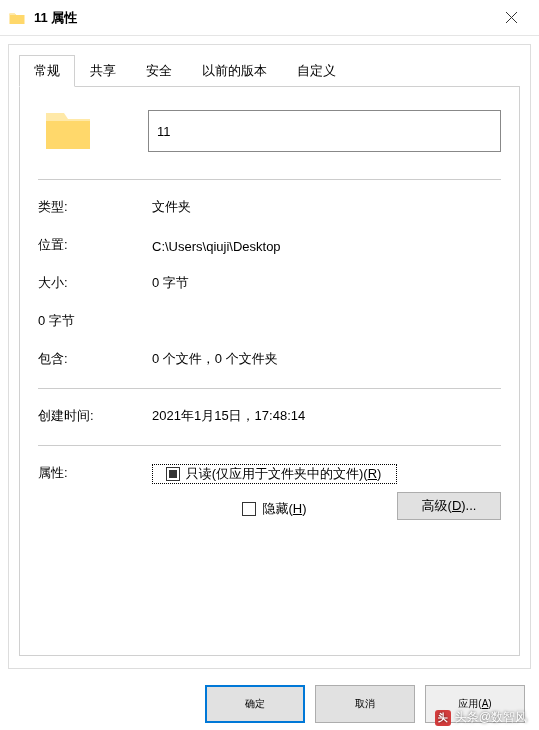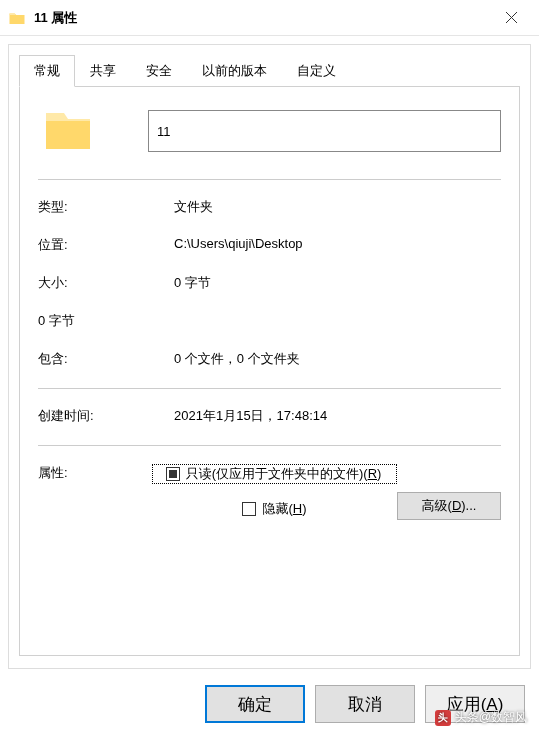--- a/index.html
+++ b/index.html
@@ -97,22 +97,21 @@
       height: 30px;
     }
     .divider {
       border: none;
       border-top: 1px solid #ccc;
       margin: 8px 0 18px 0;
     }
     .prop-row {
       display: flex;
       margin-bottom: 20px;
-      align-items: flex-start;
-      gap: 22px;
+      align-items: flex-end;
     }
     .prop-label {
       width: 114px;
       flex-shrink: 0;
     }
     .prop-value {
       flex: 1;
     }
     .attr-section {
       display: flex;
@@ -166,21 +165,21 @@
       justify-content: flex-end;
       gap: 10px;
       padding: 8px 14px;
     }
     .dlg-btn {
       width: 100px;
       height: 38px;
       border: 1px solid #adadad;
       background: #e1e1e1;
       font-family: inherit;
-      font-size: 17px;
+      font-size: 10px;
       cursor: pointer;
     }
     .dlg-btn.default {
       border: 2px solid #0078d7;
     }
     .dlg-btn.disabled {
       color: #000000;
       background: #efefef;
     }
     .watermark {

